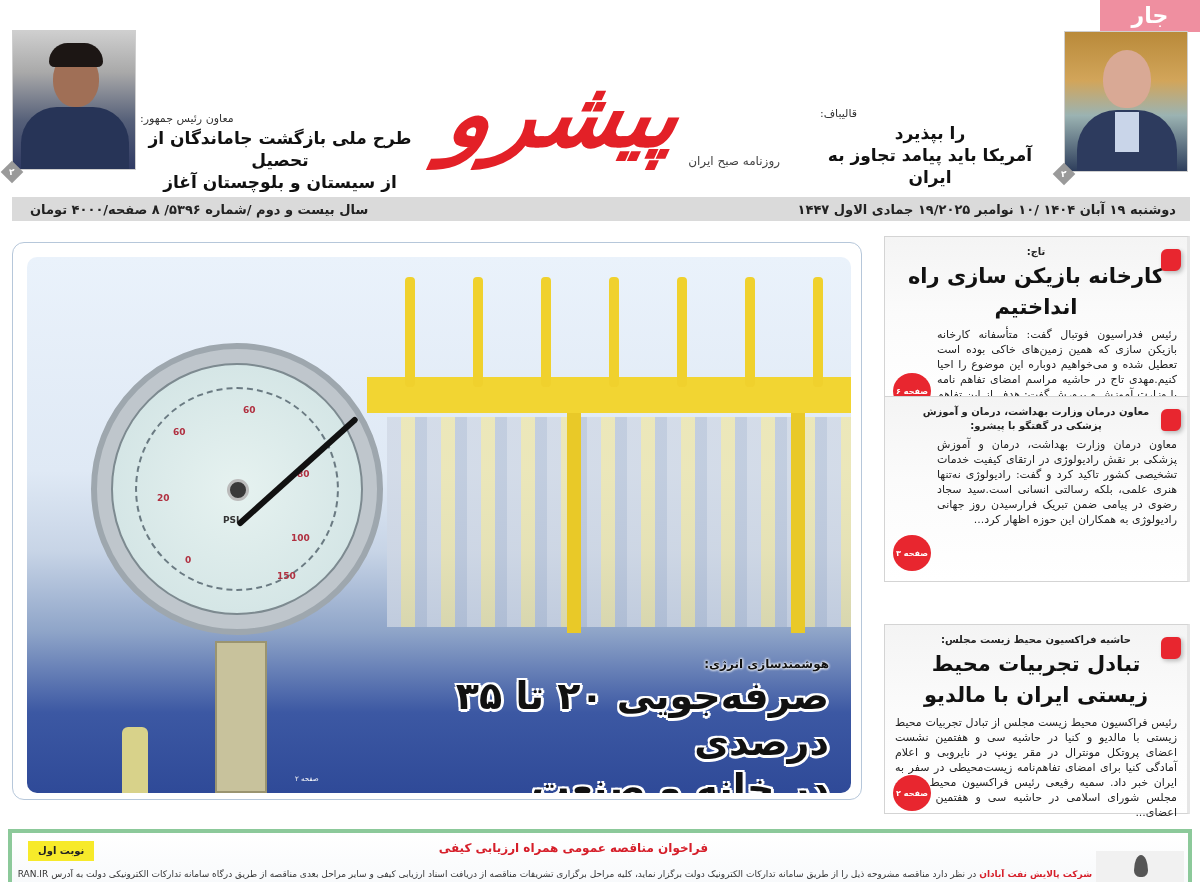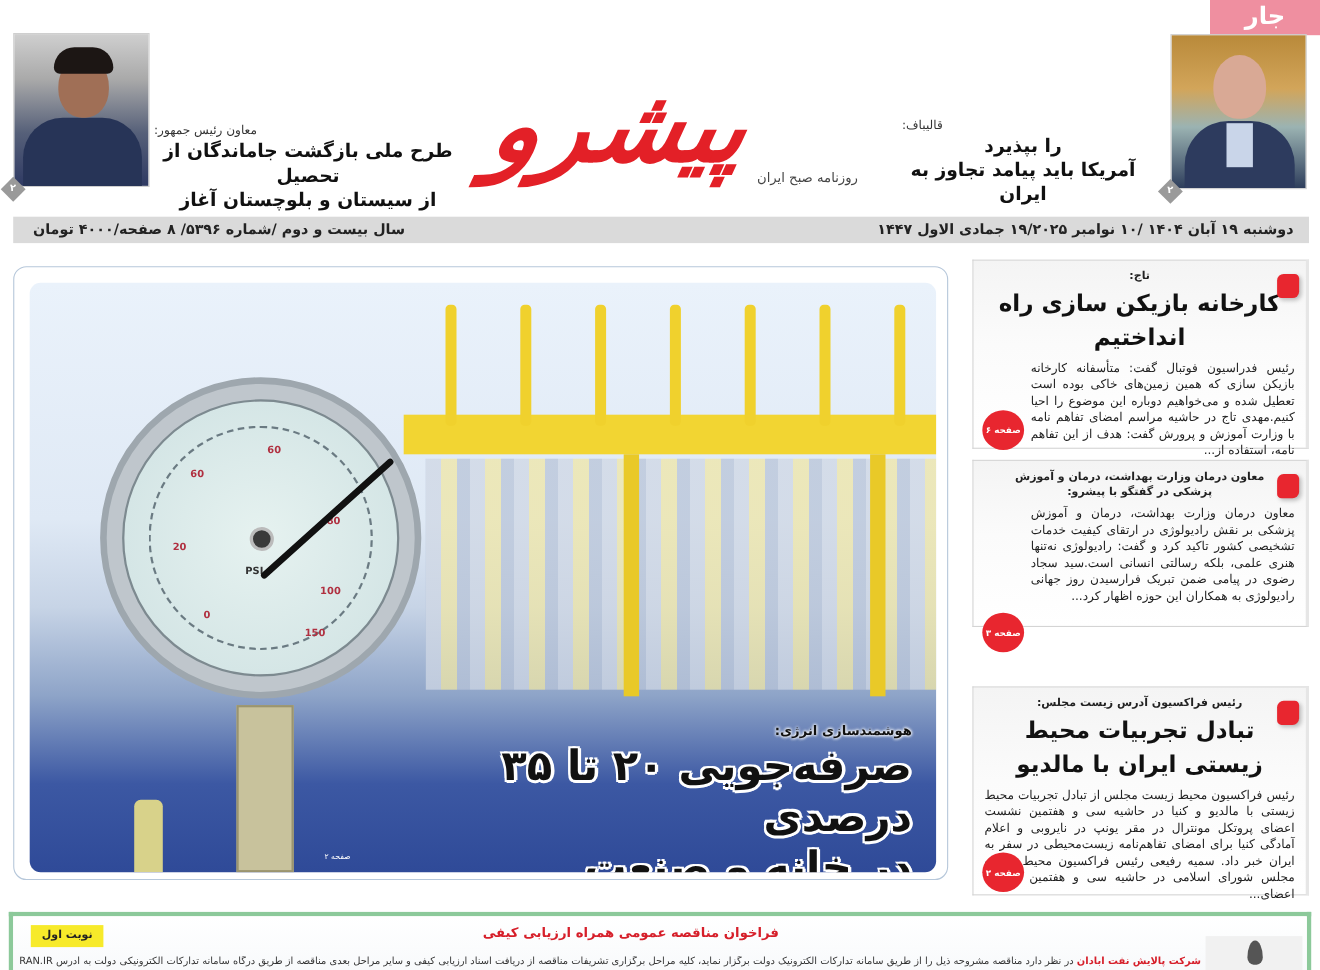--- a/index.html
+++ b/index.html
@@ -99,21 +99,21 @@
   }
   .lead-page { position: absolute; left: 268px; top: 518px; font-size: 7px; color: #fff; }
 
   
   .side-box {
     position: absolute; left: 884px; width: 306px; border: 1px solid #d4d4d4;
     background: linear-gradient(180deg,#f4f4f4 0%,#fbfbfb 45%,#ffffff 100%);
     border-right: 3px solid #e6e6e6;
   }
   .box1 { top: 236px; height: 172px; }
-  .box2 { top: 418px; height: 152px; }
+  .box2 { top: 396px; height: 186px; }
   .box3 { top: 624px; height: 190px; }
   .red-tab {
     position: absolute; right: 6px; top: 12px; width: 20px; height: 22px; background: #e8262f;
     border-radius: 6px 4px 6px 4px; box-shadow: 2px 2px 4px rgba(0,0,0,.25);
   }
   .side-kicker { font-size: 10px; font-weight: bold; color: #222; text-align: center; padding: 8px 36px 0 36px; line-height: 14px; }
   .side-title { font-size: 21px; font-weight: bold; color: #111; text-align: center; line-height: 31px; padding: 2px 20px 0 20px; }
   .side-body { font-size: 11px; color: #222; text-align: justify; line-height: 15px; padding: 4px 10px 0 10px; }
   .page-badge {
     position: absolute; left: 8px; width: 38px; height: 36px; border-radius: 50%; background: #e8262f;
@@ -233,21 +233,21 @@
 
 <article class="side-box box2">
   <div class="red-tab"></div>
   <div class="side-kicker">معاون درمان وزارت بهداشت، درمان و آموزش پزشکی در گفتگو با پیشرو:</div>
   <div class="side-body" style="padding-left:52px">معاون درمان وزارت بهداشت، درمان و آموزش پزشکی بر نقش رادیولوژی در ارتقای کیفیت خدمات تشخیصی کشور تاکید کرد و گفت: رادیولوژی نه‌تنها هنری علمی، بلکه رسالتی انسانی است.سید سجاد رضوی در پیامی ضمن تبریک فرارسیدن روز جهانی رادیولوژی به همکاران این حوزه اظهار کرد...</div>
   <div class="page-badge">صفحه ۳</div>
 </article>
 
 <article class="side-box box3">
   <div class="red-tab"></div>
-  <div class="side-kicker">رئیس فراکسیون آدرس زیست مجلس:</div>
+  <div class="side-kicker">حاشیه فراکسیون محیط زیست مجلس:</div>
   <div class="side-title">تبادل تجربیات محیط زیستی ایران با مالدیو</div>
   <div class="side-body">رئیس فراکسیون محیط زیست مجلس از تبادل تجربیات محیط زیستی با مالدیو و کنیا در حاشیه سی و هفتمین نشست اعضای پروتکل مونترال در مقر یونپ در نایروبی و اعلام آمادگی کنیا برای امضای تفاهم‌نامه زیست‌محیطی در سفر به ایران خبر داد. سمیه رفیعی رئیس فراکسیون محیط زیست مجلس شورای اسلامی در حاشیه سی و هفتمین نشست اعضای...</div>
   <div class="page-badge">صفحه ۲</div>
 </article>
 
 <section class="ad">
   <div class="ad-inner">
     <div class="ad-title">فراخوان مناقصه عمومی همراه ارزیابی کیفی</div>
     <div class="ad-badge">نوبت اول</div>
     <div class="ad-logo-box">

